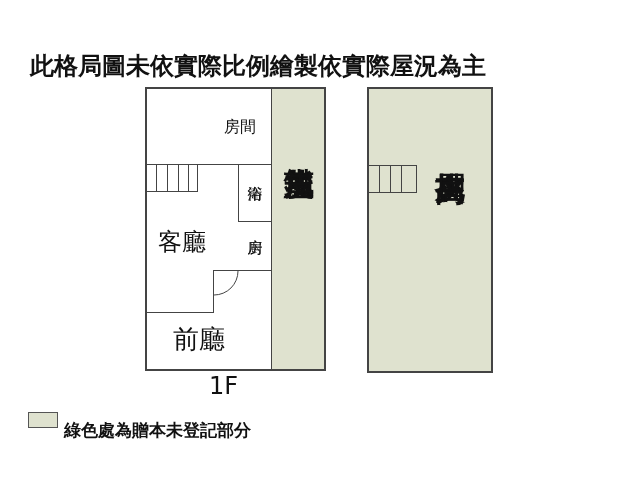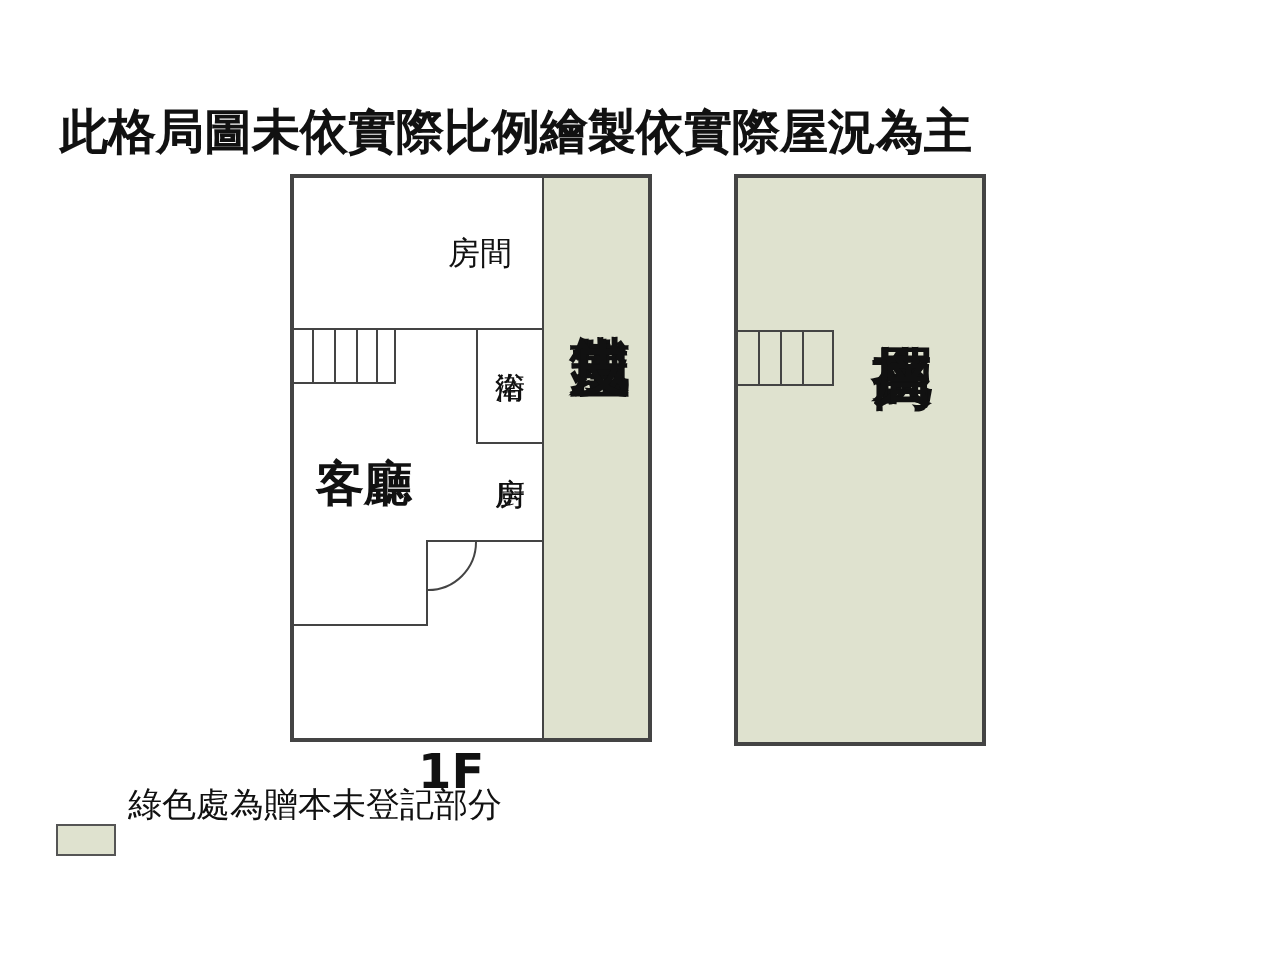--- a/index.html
+++ b/index.html
@@ -2,21 +2,21 @@
 <html><head>
 <meta charset="utf-8">
 <style>
   html,body{margin:0;padding:0;background:#fff;}
   body{width:640px;height:480px;position:relative;overflow:hidden;font-family:"DejaVu Sans","Liberation Sans",sans-serif;color:#111;}
   .abs{position:absolute;box-sizing:border-box;}
   .title{left:30px;top:50px;font-size:24px;font-weight:bold;letter-spacing:0px;white-space:nowrap;}
   .line{background:#444;}
   .green{background:#dfe2cf;}
   .vtext{writing-mode:vertical-rl;text-orientation:upright;font-weight:bold;}
-  .lbl{font-weight:bold;white-space:nowrap;}
+  .lbl{font-weight:normal;white-space:nowrap;}
 </style>
 </head>
 <body>
 
 <div class="abs title">此格局圖未依實際比例繪製依實際屋況為主</div>
 
 <div class="abs" style="left:0;top:0;width:640px;height:480px;">
 
   <div class="abs green" style="left:272px;top:87px;width:53px;height:283px;"></div>
 
@@ -43,27 +43,28 @@
   <div class="abs line" style="left:145px;top:312px;width:69px;height:1px;"></div>
 
   <svg class="abs" style="left:213px;top:270px;" width="30" height="30" viewBox="0 0 30 30">
     <path d="M1 25 A 24 24 0 0 0 25 1" fill="none" stroke="#444" stroke-width="1"></path>
   </svg>
 
   <div class="abs lbl" style="left:178px;top:117px;font-size:16px;font-weight:normal;margin-left:46px;">房間</div>
   <div class="abs vtext" style="left:244px;top:174px;font-size:15px;font-weight:normal;line-height:22px;">衛浴</div>
   <div class="abs lbl" style="left:158px;top:226px;font-size:24px;">客廳</div>
   <div class="abs vtext" style="left:244px;top:227px;font-size:15px;font-weight:normal;line-height:22px;">廚房</div>
+  <div class="abs lbl" style="left:173px;top:322px;font-size:26px;">前廳</div>
   <div class="abs vtext" style="left:282px;top:144px;font-size:30px;line-height:34px;">加蓋鐵皮</div>
   <div class="abs lbl" style="left:209px;top:372px;font-size:24px;">1F</div>
 </div>
 
 <div class="abs green" style="left:367px;top:87px;width:126px;height:286px;border:2px solid #444;">
   <div class="abs" style="left:0;top:76px;width:48px;height:28px;border:1px solid #444;border-left:none;">
     <div class="abs line" style="left:10px;top:0;width:1px;height:27px;"></div>
     <div class="abs line" style="left:21px;top:0;width:1px;height:27px;"></div>
     <div class="abs line" style="left:32px;top:0;width:1px;height:27px;"></div>
   </div>
   <div class="abs vtext" style="left:64px;top:60px;font-size:30px;line-height:34px;">挑高夾層</div>
 </div>
 
 <div class="abs green" style="left:28px;top:412px;width:30px;height:16px;border:1px solid #555;"></div>
-<div class="abs" style="left:64px;top:391px;font-size:17px;font-weight:normal;white-space:nowrap;">綠色處為贈本未登記部分</div>
+<div class="abs" style="left:64px;top:419px;font-size:17px;font-weight:bold;white-space:nowrap;">綠色處為贈本未登記部分</div>
 
 </body></html>

